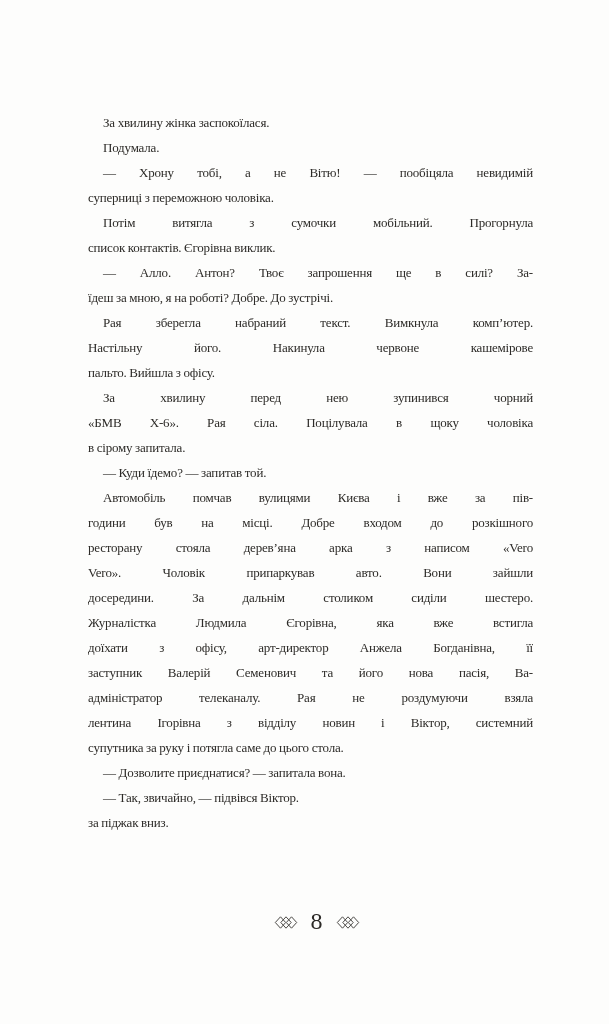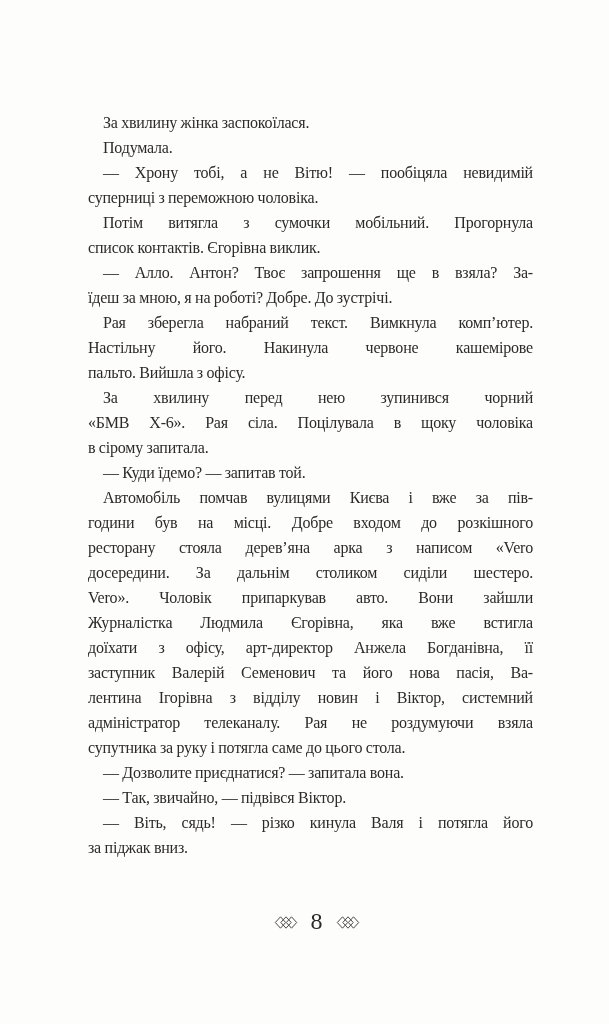--- a/index.html
+++ b/index.html
@@ -19,21 +19,21 @@
     height: 1024px;
     background: var(--bg);
     font-family: "Liberation Serif", "DejaVu Serif", serif;
     color: var(--text-color);
   }
   .text-block {
     position: absolute;
     left: 88px;
     top: 110px;
     width: 445px;
-    font-size: 16px;
+    font-size: 13px;
     line-height: 25px;
     letter-spacing: -0.2px;
     word-spacing: -0.3px;
   }
   .para .line {
     text-align: left;
     min-height: 25px;
     overflow: hidden;
     white-space: normal;
   }
@@ -84,57 +84,56 @@
       </div>
       <div class="para">
         <div class="line just first">— Хрону тобі, а не Вітю! — пообіцяла невидимій</div>
         <div class="line">суперниці з переможною чоловіка.</div>
       </div>
       <div class="para">
         <div class="line just first">Потім витягла з сумочки мобільний. Прогорнула</div>
         <div class="line">список контактів. Єгорівна виклик.</div>
       </div>
       <div class="para">
-        <div class="line just first">— Алло. Антон? Твоє запрошення ще в взяла? За-</div>
+        <div class="line just first">— Алло. Антон? Твоє запрошення ще в силі? За-</div>
         <div class="line">їдеш за мною, я на роботі? Добре. До зустрічі.</div>
       </div>
       <div class="para">
         <div class="line just first">Рая зберегла набраний текст. Вимкнула комп’ютер.</div>
         <div class="line just">Настільну його. Накинула червоне кашемірове</div>
         <div class="line">пальто. Вийшла з офісу.</div>
       </div>
       <div class="para">
         <div class="line just first">За хвилину перед нею зупинився чорний</div>
         <div class="line just">«БМВ Х-6». Рая сіла. Поцілувала в щоку чоловіка</div>
         <div class="line">в сірому запитала.</div>
       </div>
       <div class="para">
         <div class="line first">— Куди їдемо? — запитав той.</div>
       </div>
       <div class="para">
         <div class="line just first">Автомобіль помчав вулицями Києва і вже за пів-</div>
         <div class="line just">години був на місці. Добре входом до розкішного</div>
         <div class="line just">ресторану стояла дерев’яна арка з написом «Vero</div>
+        <div class="line just">Vero». Чоловік припаркував авто. Вони зайшли</div>
         <div class="line just">досередини. За дальнім столиком сиділи шестеро.</div>
-        <div class="line just">Vero». Чоловік припаркував авто. Вони зайшли</div>
         <div class="line just">Журналістка Людмила Єгорівна, яка вже встигла</div>
         <div class="line just">доїхати з офісу, арт-директор Анжела Богданівна, її</div>
         <div class="line just">заступник Валерій Семенович та його нова пасія, Ва-</div>
+        <div class="line just">адміністратор телеканалу. Рая не роздумуючи взяла</div>
         <div class="line just">лентина Ігорівна з відділу новин і Віктор, системний</div>
-        <div class="line just">адміністратор телеканалу. Рая не роздумуючи взяла</div>
         <div class="line">супутника за руку і потягла саме до цього стола.</div>
       </div>
       <div class="para">
         <div class="line first">— Дозволите приєднатися? — запитала вона.</div>
       </div>
       <div class="para">
         <div class="line first">— Так, звичайно, — підвівся Віктор.</div>
       </div>
       <div class="para">
-        <div class="line just first">— Віть, сядь! — різко кинула Валя і потягла його</div>
         <div class="line">за піджак вниз.</div>
       </div>
     </main>
 
   <footer class="folio">
     <span class="orn">
       <svg width="24" height="15" viewBox="0 0 24 15" xmlns="http://www.w3.org/2000/svg">
         <g fill="none" stroke="#4c4a47" stroke-width="1" stroke-linejoin="miter">
           <path d="M6.5 1.8 L11.7 7.5 L6.5 13.2 L1.3 7.5 Z"></path>
           <path d="M12 1.8 L17.2 7.5 L12 13.2 L6.8 7.5 Z"></path>

